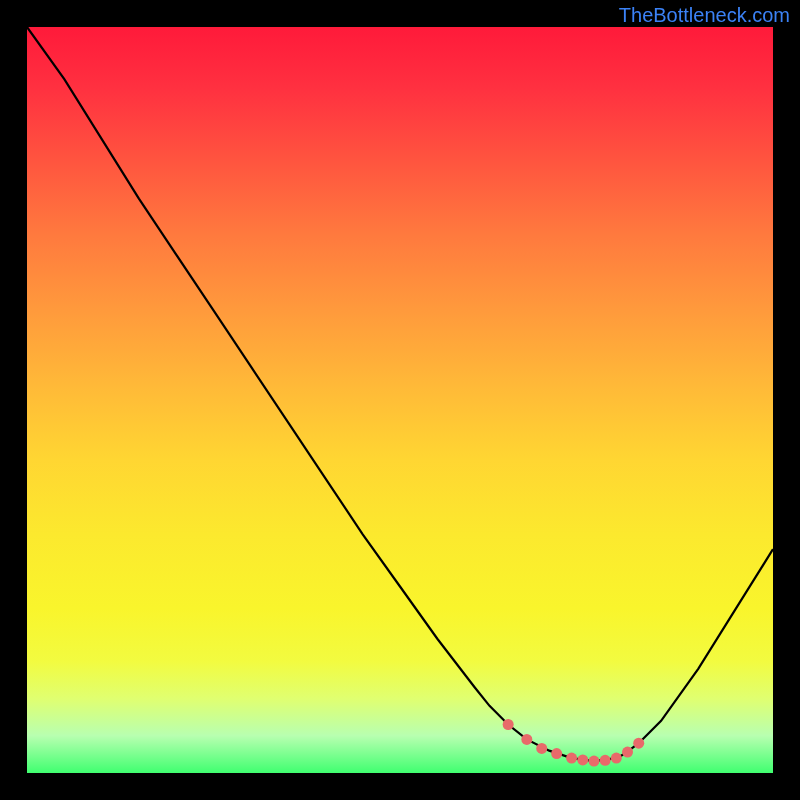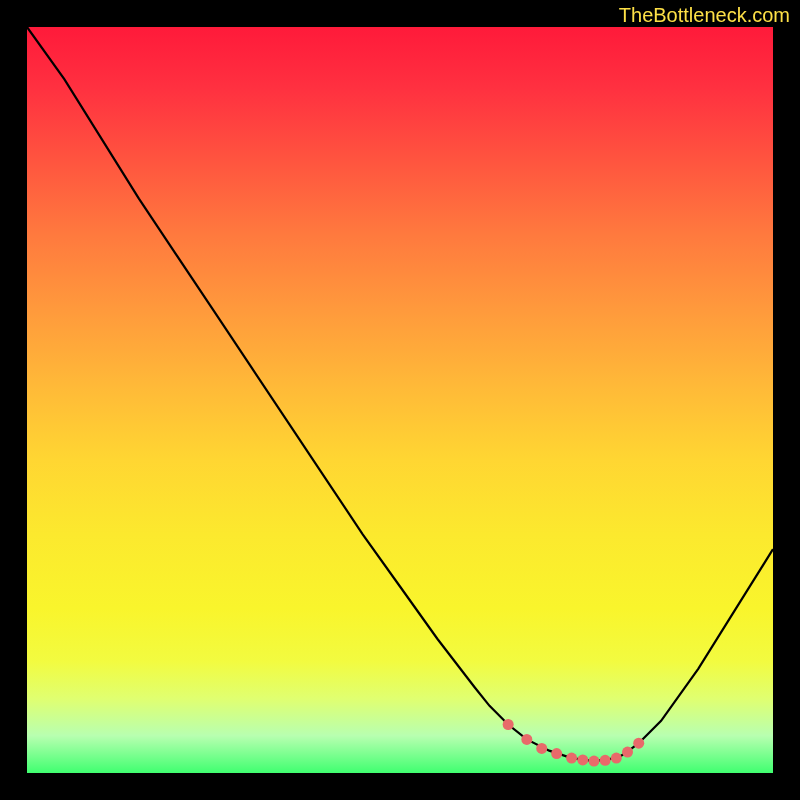--- a/index.html
+++ b/index.html
@@ -7,21 +7,21 @@
     width: 800px;
     height: 800px;
     background: #000;
     position: relative;
     font-family: Arial, sans-serif;
   }
   .attribution {
     position: absolute;
     top: 4px;
     right: 10px;
-    color: #fde047;
+    color: #3b82f6;
     font-size: 20px;
     font-weight: 500;
     z-index: 10;
   }
   .plot-area {
     position: absolute;
     left: 27px;
     top: 27px;
     width: 746px;
     height: 746px;

